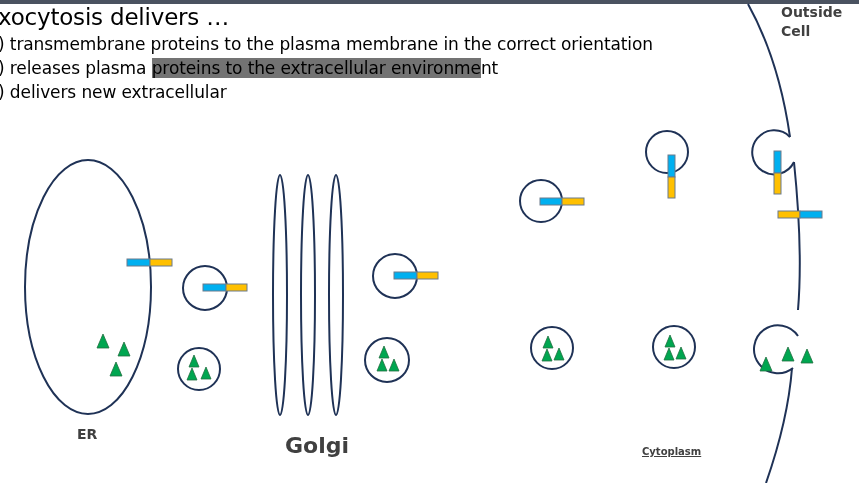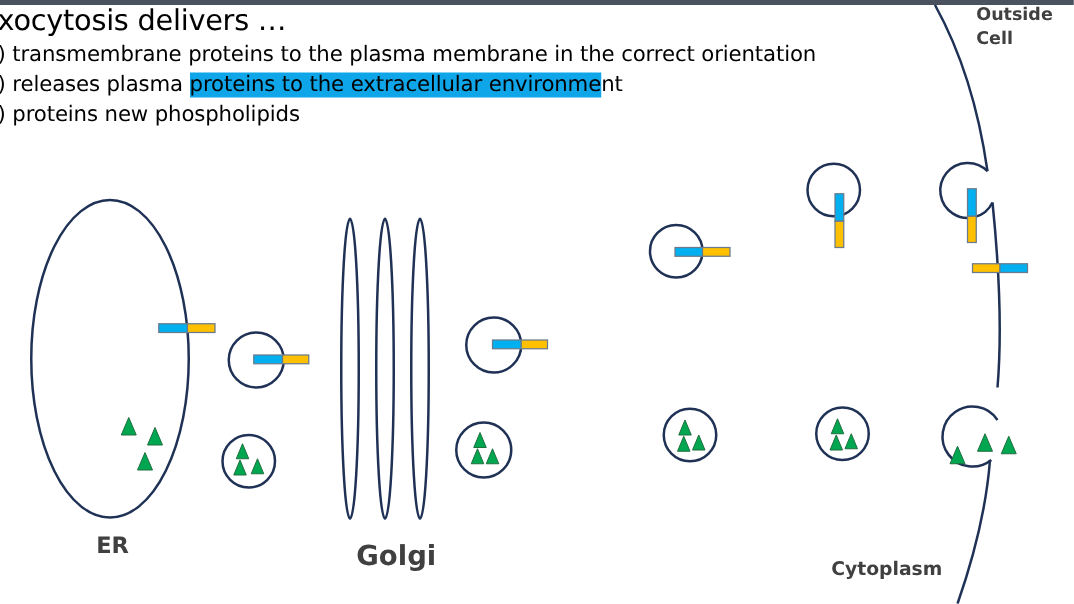--- a/index.html
+++ b/index.html
@@ -1,39 +1,39 @@
 <!DOCTYPE html>
 <html><head>
 <meta charset="utf-8">
 <style>
   html, body { margin:0; padding:0; }
   body { width:859px; height:483px; background:#ffffff; position:relative; overflow:hidden;
          font-family:"DejaVu Sans", sans-serif; }
   .topbar { position:absolute; left:0; top:0; width:859px; height:4px; background:#4a5260; }
   .title { position:absolute; left:-2px; top:4px; font-size:23px; color:#000; white-space:nowrap; letter-spacing:-0.2px; }
   .line { position:absolute; left:-2px; font-size:17px; color:#000; white-space:nowrap; letter-spacing:-0.1px; }
-  .hl { background:#0ea5e9; }
+  .hl { background:#737373; }
   .label { position:absolute; color:#404040; font-weight:bold; white-space:nowrap; }
   svg { position:absolute; left:0; top:0; }
 </style>
 </head>
 <body>
 
 <div class="topbar"></div>
 
 <div class="title">xocytosis delivers …</div>
 
 <div class="line" style="top:34px;">
   <span>) </span><span>transmembrane proteins to the plasma membrane in the correct orientation</span>
 </div>
 <div class="line" style="top:58px;">
   <span>) </span><span>releases plasma </span><span class="hl">proteins to the extracellular environme</span><span>nt</span>
 </div>
 <div class="line" style="top:82px;">
-  <span>) </span><span>proteins new phospholipids</span>
+  <span>) </span><span>delivers new extracellular</span>
 </div>
 
 <svg width="859" height="483" viewBox="0 0 859 483">
   <defs>
     <style>
       .mem { fill:none; stroke:#1f3256; stroke-width:2; }
       .cyto { fill:#00b0f0; stroke:#6b7b8c; stroke-width:1; }
       .lum { fill:#ffc000; stroke:#6b7b8c; stroke-width:1; }
       .sol { fill:#00a650; stroke:#1f6f3f; stroke-width:0.8; }
     </style>
@@ -118,19 +118,19 @@
   </g>
 
   <path class="mem" d="M 798 336 A 24 24 0 1 0 793 368"></path>
   <g>
     <polygon class="sol" points="766,357 760,371 772,371"></polygon>
     <polygon class="sol" points="788,347 782,361 794,361"></polygon>
     <polygon class="sol" points="807,349 801,363 813,363"></polygon>
   </g>
 </svg>
 
-<div class="label" style="left:77px; top:426px; font-size:18px;">ER</div>
+<div class="label" style="left:77px; top:426px; font-size:14px;">ER</div>
 <div class="label" style="left:285px; top:433px; font-size:22px;">Golgi</div>
-<div class="label" style="left:665px; top:446px; font-size:15px;">Cytoplasm</div>
+<div class="label" style="left:642px; top:446px; font-size:10px;text-decoration:underline;">Cytoplasm</div>
 <div class="label" style="left:781px; top:3px; font-size:14px; line-height:19px;">
   <div>Outside</div>
   <div>Cell</div>
 </div>
 
 </body></html>

